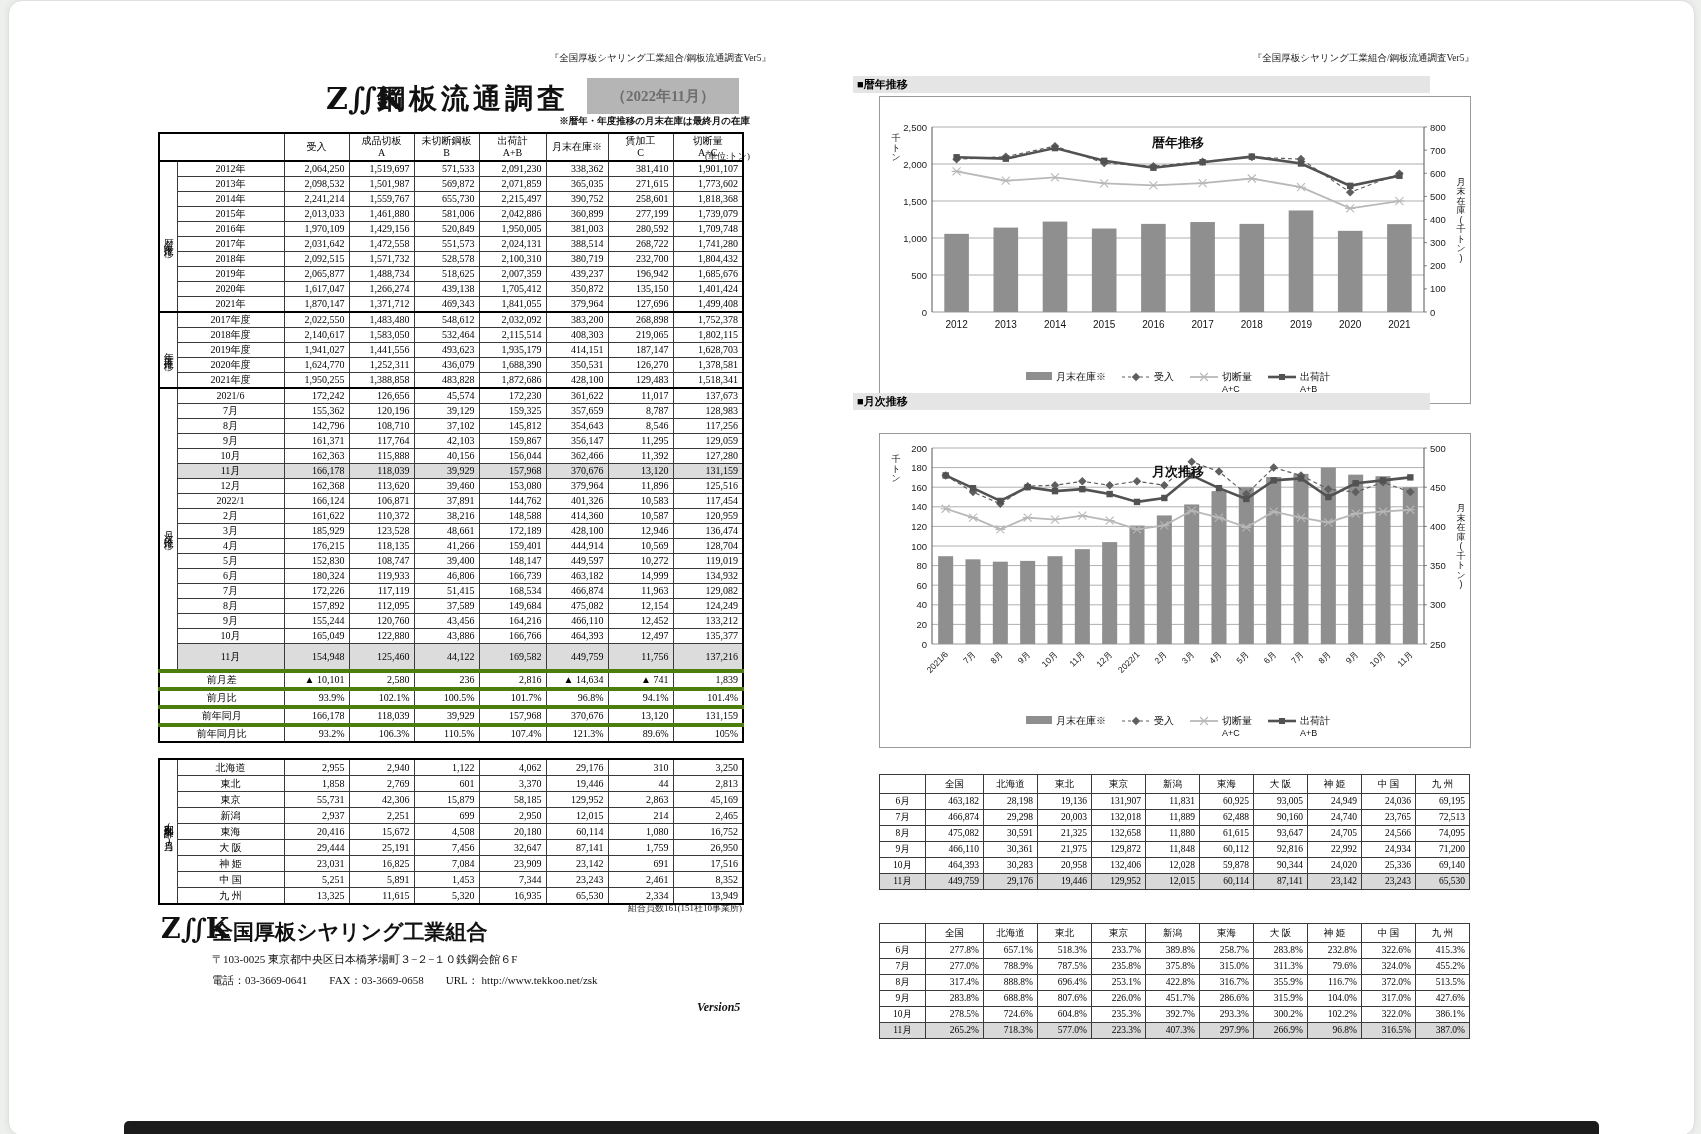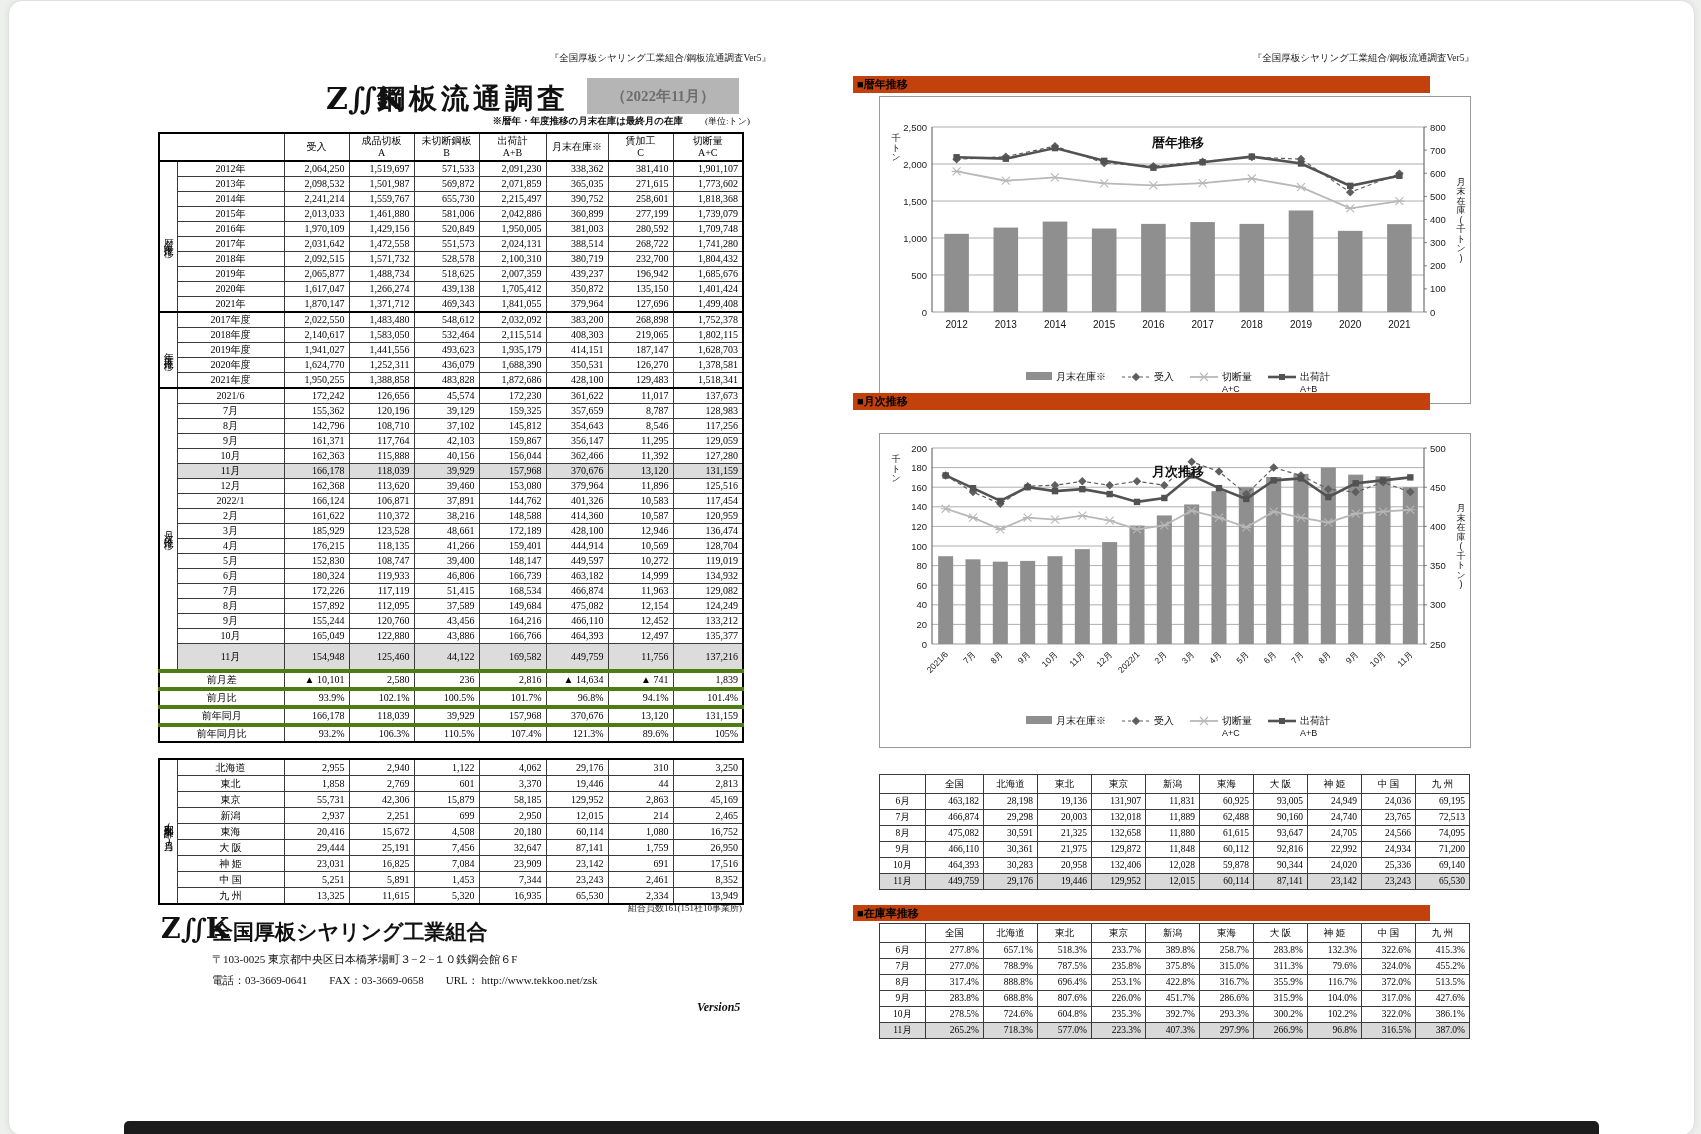--- a/index.html
+++ b/index.html
@@ -39,21 +39,21 @@
   .rg td.rl{text-align:center;}
   .rg .vlabel{writing-mode:vertical-rl;text-orientation:upright;text-align:center;letter-spacing:1px;font-size:10px;}
   .rg td.dot{border-left:1px dotted #555;}
 
   .member-note{font-size:9px;text-align:right;color:#111;font-family:"Liberation Serif",serif;}
   .footer-org{font-size:21px;font-weight:bold;color:#111;font-family:"Liberation Sans",sans-serif;}
   .footer-line{font-size:11px;color:#111;font-family:"Liberation Serif",serif;text-align:center;}
   .version{font-size:12px;font-style:italic;font-weight:bold;font-family:"Liberation Serif",serif;color:#111;}
 
   
-  .section-bar{background:#c2410c;color:#000;font-size:11px;font-weight:bold;line-height:17px;padding-left:4px;
+  .section-bar{background:#e5e5e5;color:#000;font-size:11px;font-weight:bold;line-height:17px;padding-left:4px;
                font-family:"Liberation Serif",serif;}
   .chart-box{background:#fff;border:1px solid #999;}
   .wt{width:590px;border:1.5px solid #000;font-family:"Liberation Serif",serif;}
   .wt th,.wt td{border:1px solid #3a3a3a;font-weight:normal;font-size:9.5px;white-space:nowrap;padding:0;overflow:hidden;}
   .wt thead th{height:18px;text-align:center;}
   .wt td.num{text-align:right;padding-right:4px;height:15px;line-height:15px;}
   .wt td.rl{text-align:center;}
   .wt tr.hl td{background:#d9d9d9;}
 
   .bottom-bar{position:absolute;left:115px;top:1120px;width:1475px;height:14px;background:#1c1c1c;border-radius:5px 5px 0 0;}
@@ -63,21 +63,21 @@
 <body>
 
 <div class="sheet">
 
   <div class="abs doc-label" style="left:452px;top:51px;width:310px;">『全国厚板シヤリング工業組合/鋼板流通調査Ver5』</div>
 
   <div class="abs zsk" style="left:317px;top:80px;font-size:30px;">Z<span class="s">∬</span>K</div>
   <div class="abs main-title" style="left:368px;top:79px;">鋼板流通調査</div>
   <div class="abs date-box" style="left:578px;top:77px;width:152px;height:36px;">（2022年11月）</div>
 
-  <div class="abs note-row" style="left:360px;top:114px;width:381px;">
+  <div class="abs note-row" style="left:360px;top:114px;width:381px;flex-direction:column;">
     <span class="tbl-note">※暦年・年度推移の月末在庫は最終月の在庫</span>
     <span class="unit-note">(単位:トン)</span>
   </div>
 
   <table id="main-table" class="mt abs" style="left:149px;top:131px;">
       <colgroup>
         <col style="width: 18px;">
         <col style="width: 107px;">
         <col style="width: 65px;">
         <col style="width: 65px;">
@@ -974,21 +974,20 @@
           <td class="num">12,015</td>
           <td class="num">60,114</td>
           <td class="num">87,141</td>
           <td class="num">23,142</td>
           <td class="num">23,243</td>
           <td class="num">65,530</td>
         </tr>
       </tbody>
     </table>
 
-  <div class="abs section-bar" style="left:844px;top:904px;width:573px;height:16px;line-height:16px;">■在庫率推移</div>
   <table id="rate-table" class="wt abs" style="left:870px;top:922px;">
       <colgroup>
         <col style="width: 46px;">
         <col style="width: 58px;">
         <col style="width: 54px;">
         <col style="width: 54px;">
         <col style="width: 54px;">
         <col style="width: 54px;">
         <col style="width: 54px;">
         <col style="width: 54px;">
@@ -1014,21 +1013,21 @@
       <tbody>
         <tr>
           <td class="rl">6月</td>
           <td class="num">277.8%</td>
           <td class="num">657.1%</td>
           <td class="num">518.3%</td>
           <td class="num">233.7%</td>
           <td class="num">389.8%</td>
           <td class="num">258.7%</td>
           <td class="num">283.8%</td>
-          <td class="num">132.3%</td>
+          <td class="num">232.8%</td>
           <td class="num">322.6%</td>
           <td class="num">415.3%</td>
         </tr>
         <tr>
           <td class="rl">7月</td>
           <td class="num">277.0%</td>
           <td class="num">788.9%</td>
           <td class="num">787.5%</td>
           <td class="num">235.8%</td>
           <td class="num">375.8%</td>

